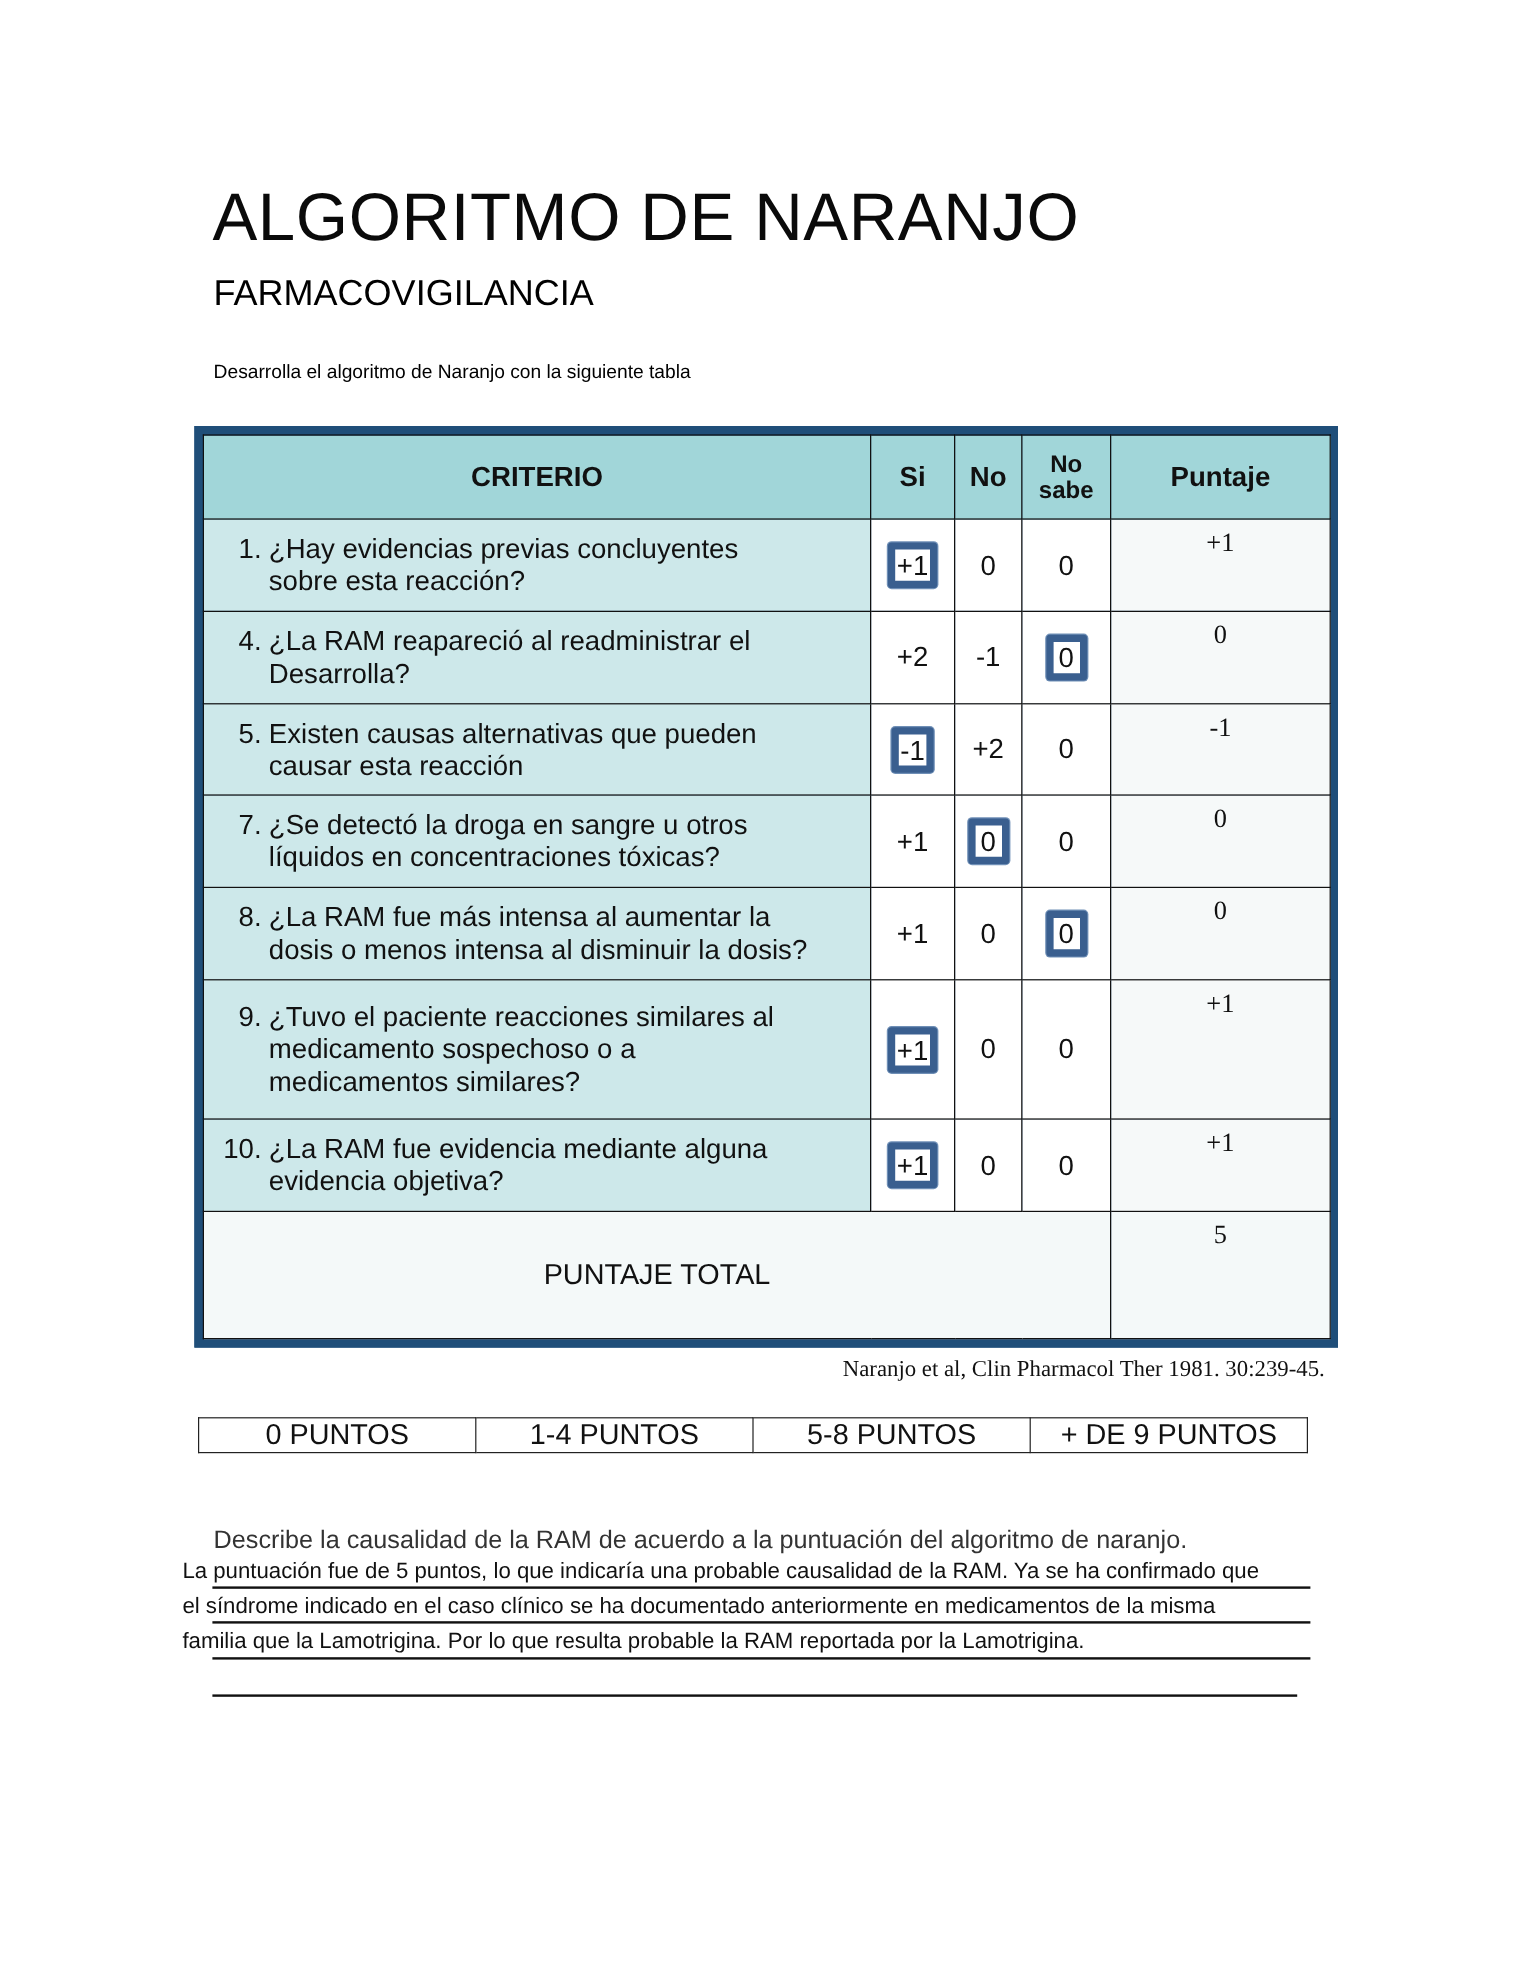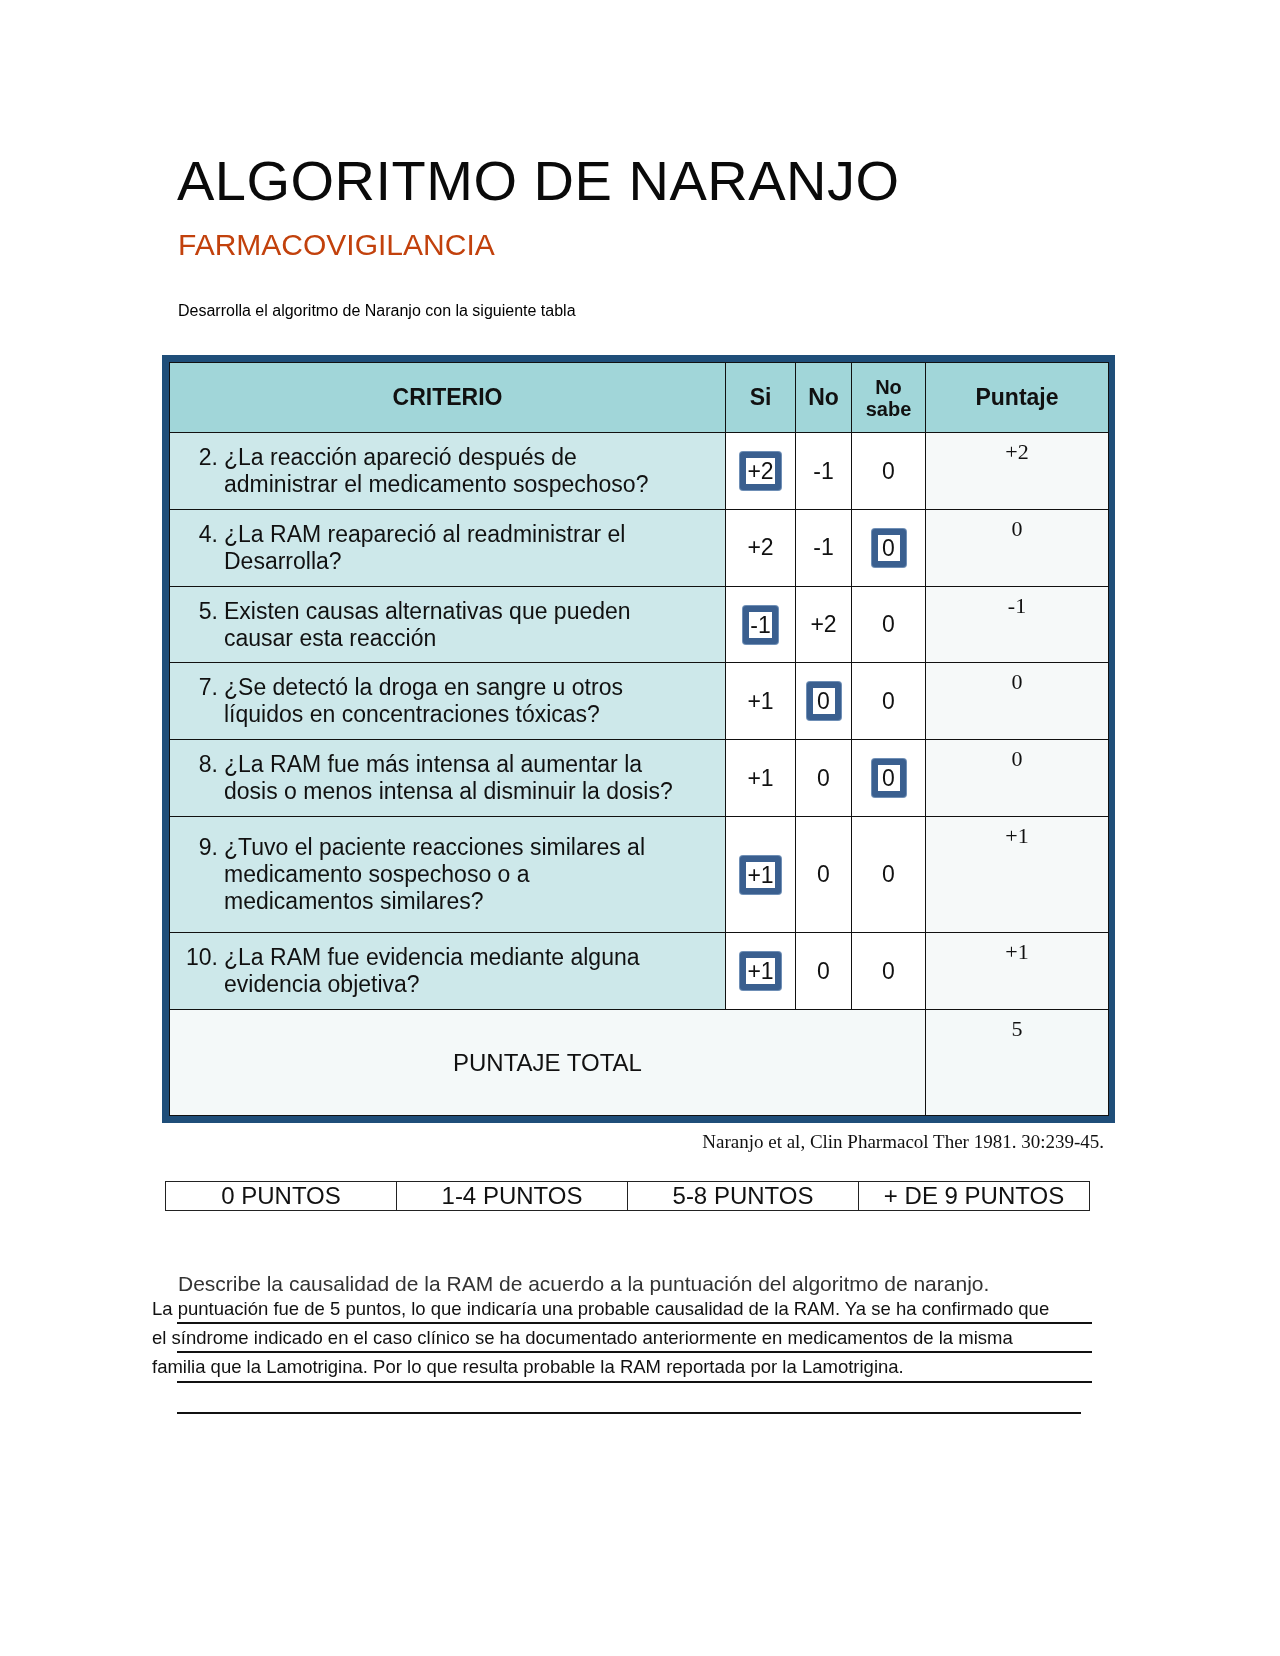--- a/index.html
+++ b/index.html
@@ -1,18 +1,18 @@
 <!DOCTYPE html>
 <html><head>
 <meta charset="utf-8">
 <style>
   html, body { margin:0; padding:0; background:#ffffff; }
   body { width:1280px; height:1656px; position:relative; font-family:"Liberation Sans", sans-serif; color:#111; }
   .title { position:absolute; left:177px; top:148px; font-size:56px; letter-spacing:0.5px; color:#0a0a0a; }
-  .subtitle { position:absolute; left:178px; top:228px; font-size:30px; color:#c2410c; }
+  .subtitle { position:absolute; left:178px; top:228px; font-size:30px; color:#000000; }
   .instruction { position:absolute; left:178px; top:302px; font-size:16px; color:#000000; }
 
   .table-frame { position:absolute; left:162px; top:355px; width:953px; height:768px; border:7px solid #1f4e79; box-sizing:border-box; background:#1f4e79; }
   table.naranjo { border-collapse:collapse; width:100%; height:100%; table-layout:fixed; }
   table.naranjo td, table.naranjo th { border:1.5px solid #111; padding:0; }
   .hdr th { background:#a1d6d9; font-weight:bold; font-size:23px; height:52px; color:#111; }
   .hdr th.small { font-size:20px; line-height:22px; }
   .crit { background:#cde8ea; font-size:23px; line-height:27px; text-align:left; vertical-align:middle; }
   .crit .num { display:inline-block; width:36px; text-align:right; padding-right:6px; vertical-align:top; }
   .crit .txt { display:inline-block; width:calc(100% - 72px); vertical-align:top; }
@@ -57,26 +57,26 @@
       <th>CRITERIO</th>
       <th>Si</th>
       <th>No</th>
       <th class="small"><span>No</span><br><span>sabe</span></th>
       <th>Puntaje</th>
     </tr>
     </tbody>
       <tbody id="rows">
         <tr style="height: 58px;">
           <td class="crit">
-            <div class="crit-wrap"><span class="num">2.</span><span class="txt"><span>¿La reacción apareció después de</span><br><span>administrar el medicamento sospechoso?</span></span></div>
+            <div class="crit-wrap"><span class="num">1.</span><span class="txt"><span>¿Hay evidencias previas concluyentes</span><br><span>sobre esta reacción?</span></span></div>
           </td>
-          <td class="opt"><span class="sel"><span>+2</span></span></td>
-          <td class="opt"><span>-1</span></td>
+          <td class="opt"><span class="sel"><span>+1</span></span></td>
           <td class="opt"><span>0</span></td>
-          <td class="score">+2</td>
+          <td class="opt"><span>0</span></td>
+          <td class="score">+1</td>
         </tr>
         <tr style="height: 58px;">
           <td class="crit">
             <div class="crit-wrap"><span class="num">4.</span><span class="txt"><span>¿La RAM reapareció al readministrar el</span><br><span>Desarrolla?</span></span></div>
           </td>
           <td class="opt"><span>+2</span></td>
           <td class="opt"><span>-1</span></td>
           <td class="opt"><span class="sel"><span>0</span></span></td>
           <td class="score">0</td>
         </tr>

